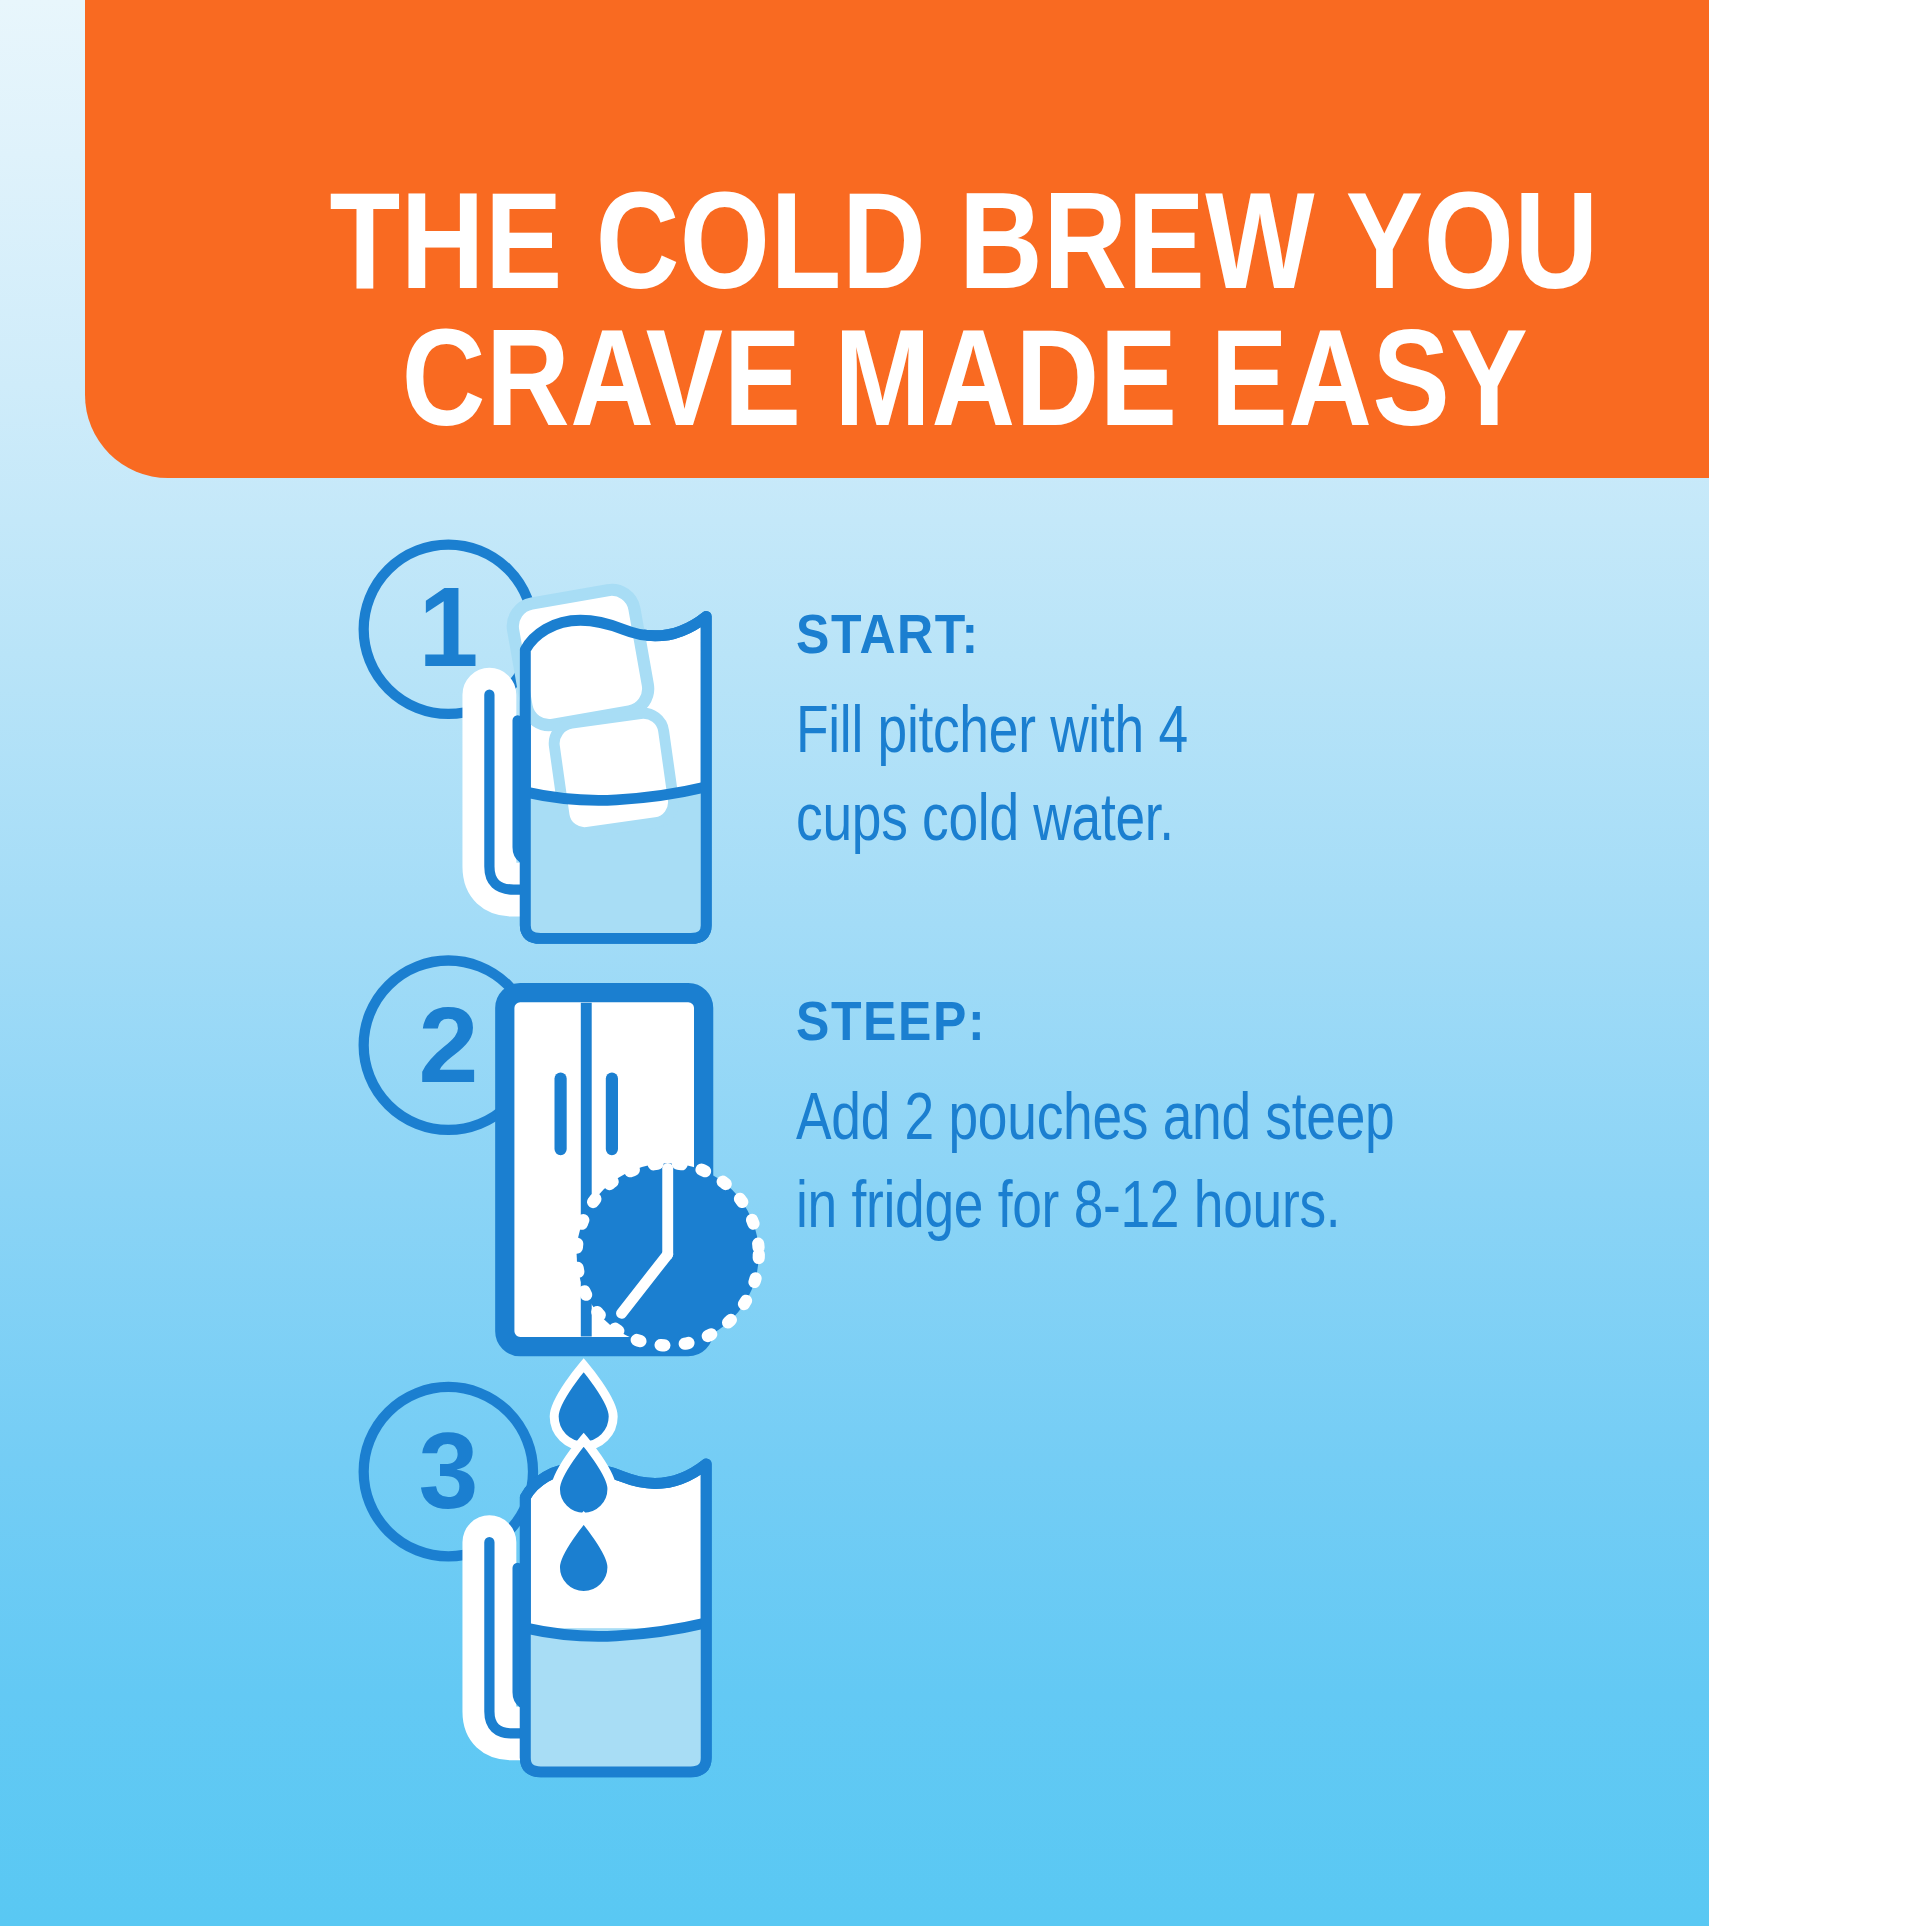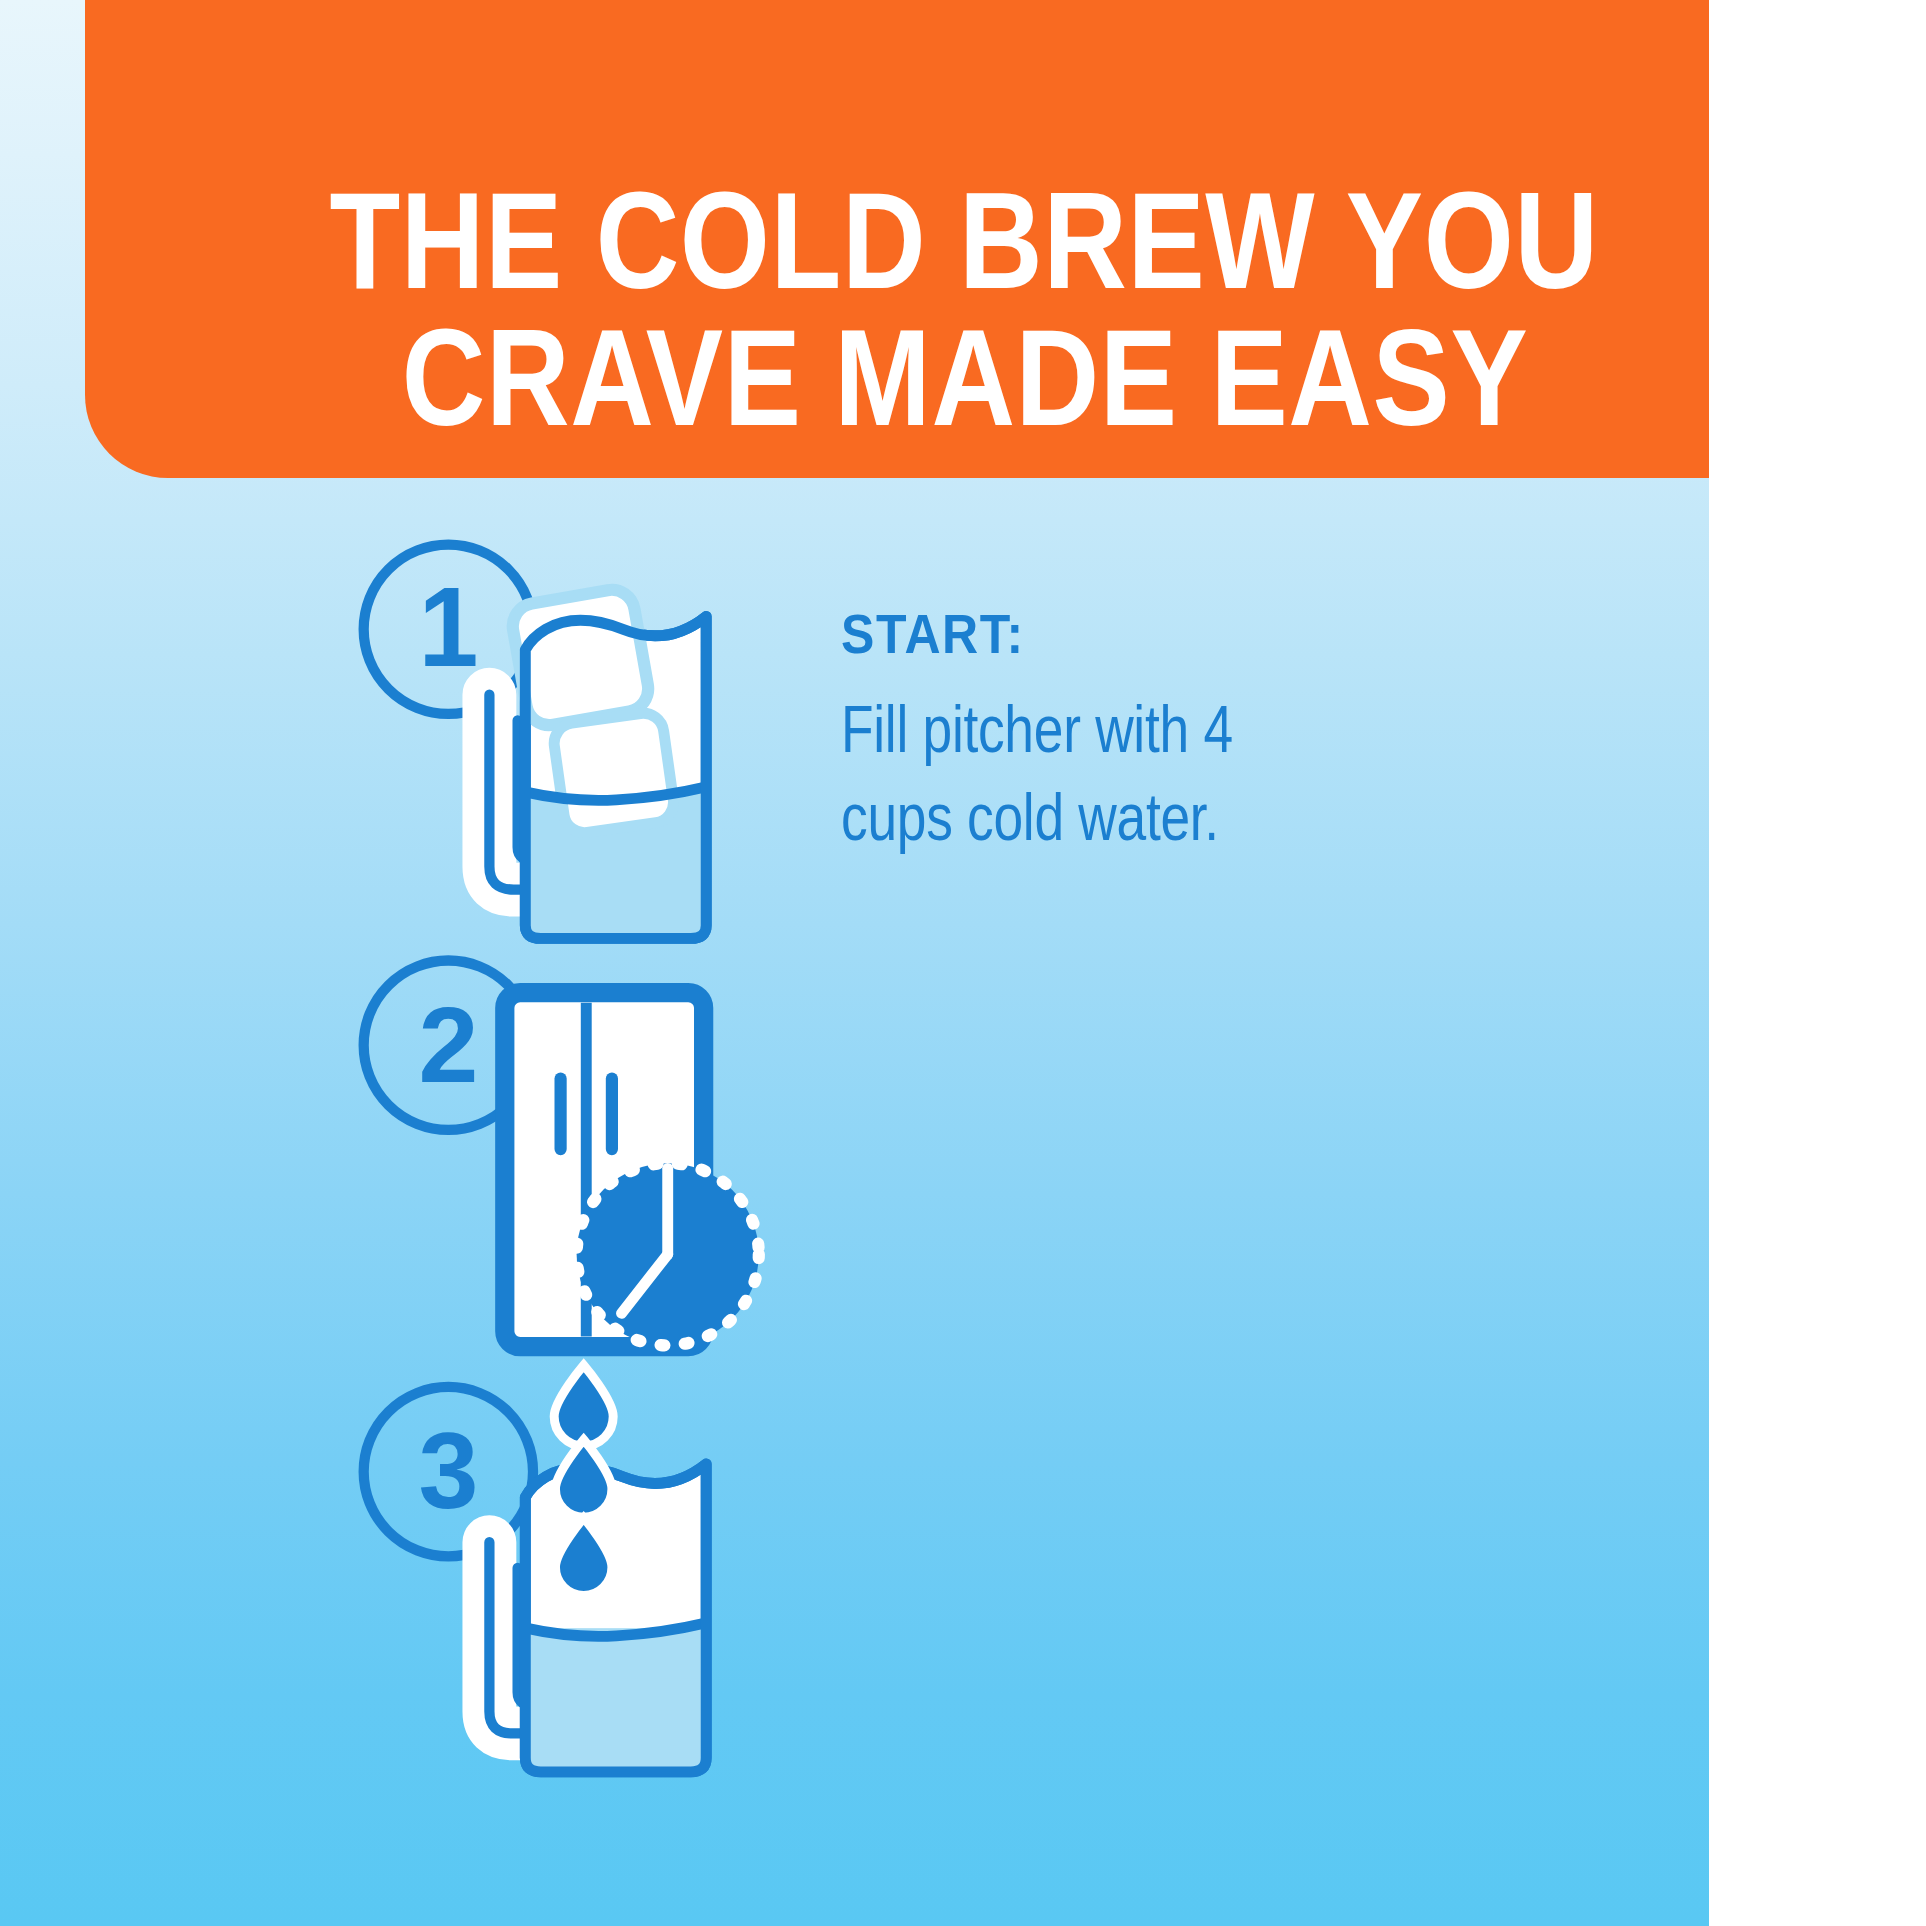--- a/index.html
+++ b/index.html
@@ -73,21 +73,21 @@
   #step-row-3 { height: 424px; }
 
   .step-art {
     position: absolute;
     left: 347px;
     top: 0;
   }
 
   .step-text {
     position: absolute;
-    left: 841px;
+    left: 796px;
     width: 822px;
   }
   .step-label {
     color: #1b7fd0;
     font-family: "Liberation Sans", sans-serif;
     font-weight: 700;
     font-size: 50px;
     letter-spacing: 1.6px;
     line-height: 1;
     transform: scaleY(1.12);
@@ -190,20 +190,27 @@
 
           <g>
             <circle cx="500" cy="474" r="142" fill="#1b7fd0"></circle>
             <circle cx="500" cy="474" r="142" fill="none" stroke="#ffffff" stroke-width="19" stroke-linecap="round" stroke-dasharray="6 32"></circle>
             <path d="M500 474 L500 340" stroke="#ffffff" stroke-width="17" stroke-linecap="round"></path>
             <path d="M500 474 L428 566" stroke="#ffffff" stroke-width="17" stroke-linecap="round"></path>
           </g>
         </svg>
       </div>
 
+      <div class="step-text" id="step-text-2">
+        <div class="step-label">STEEP:</div>
+        <div class="step-body">
+          <span class="ln">Add 2 pouches and steep</span>
+          <span class="ln">in fridge for 8-12 hours.</span>
+        </div>
+      </div>
     </div>
 
     <div class="step-row" id="step-row-3">
 
       <div class="step-art">
         <svg width="449" height="424" viewBox="0 0 700 660">
 
           <circle cx="158" cy="172" r="132" fill="none" stroke="#1b7fd0" stroke-width="16"></circle>
           <text x="158" y="228" text-anchor="middle" font-family="Liberation Sans, sans-serif" font-size="168" font-weight="700" fill="#1b7fd0">3</text>
 

